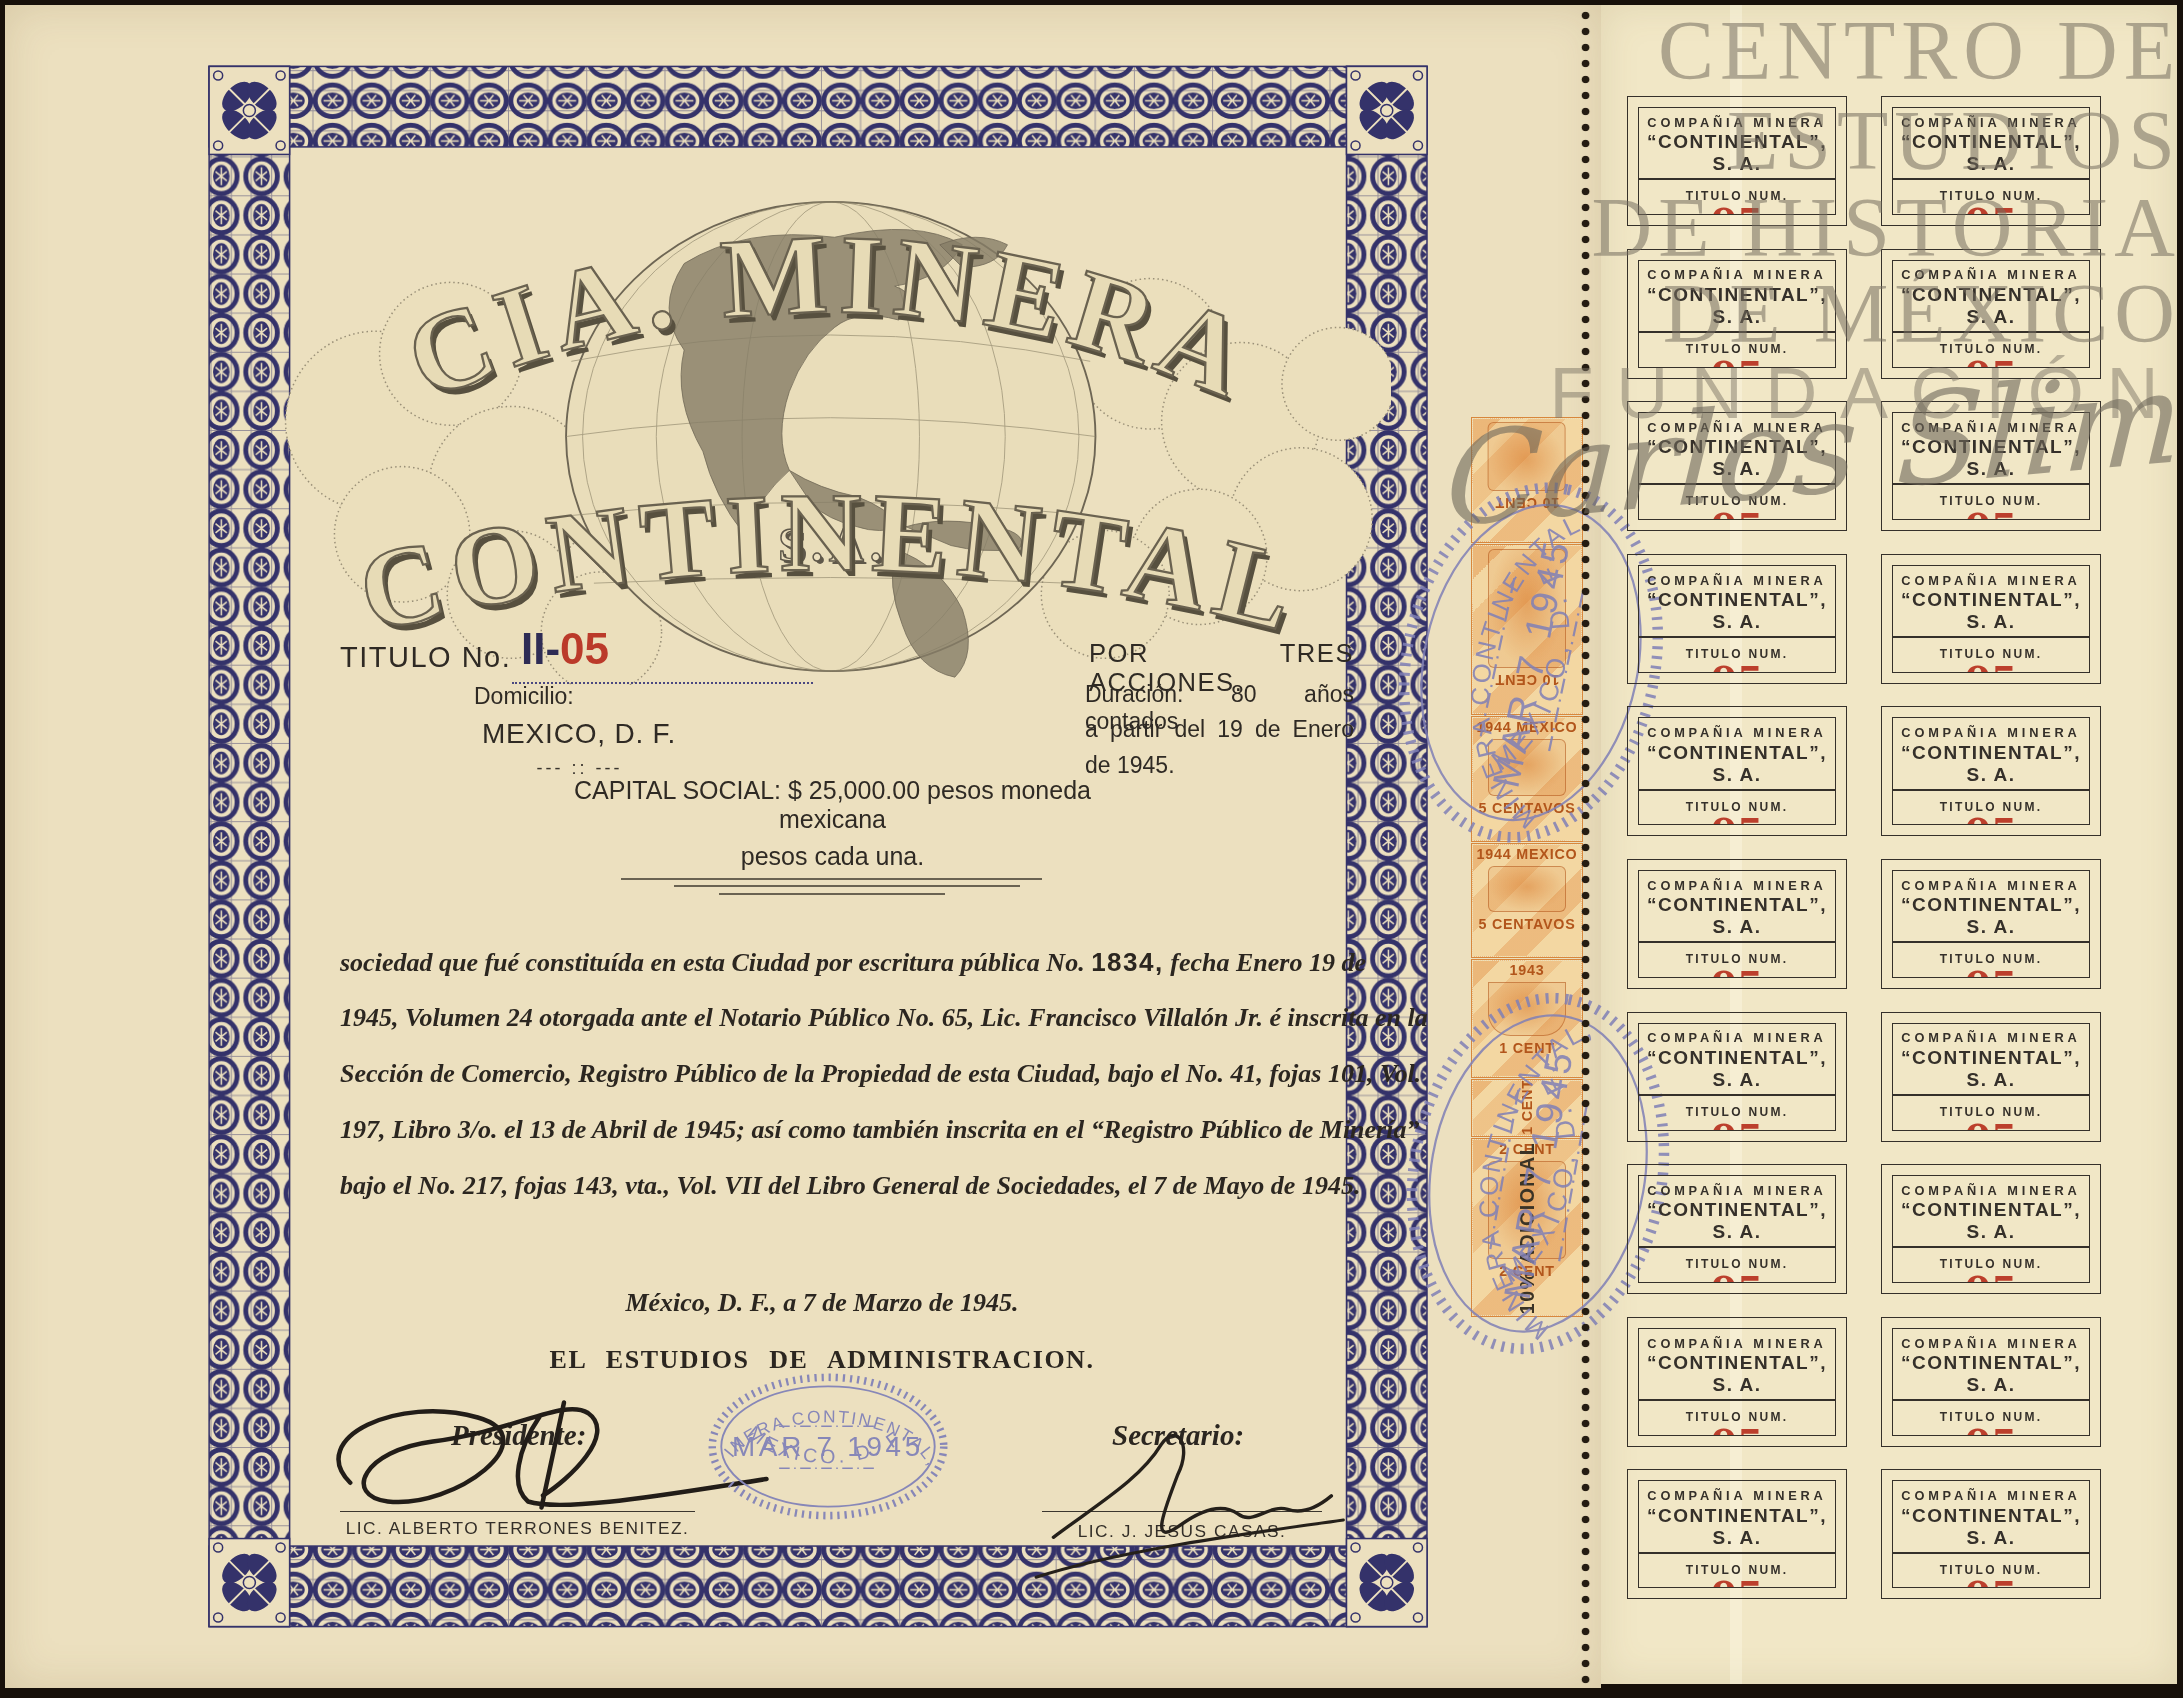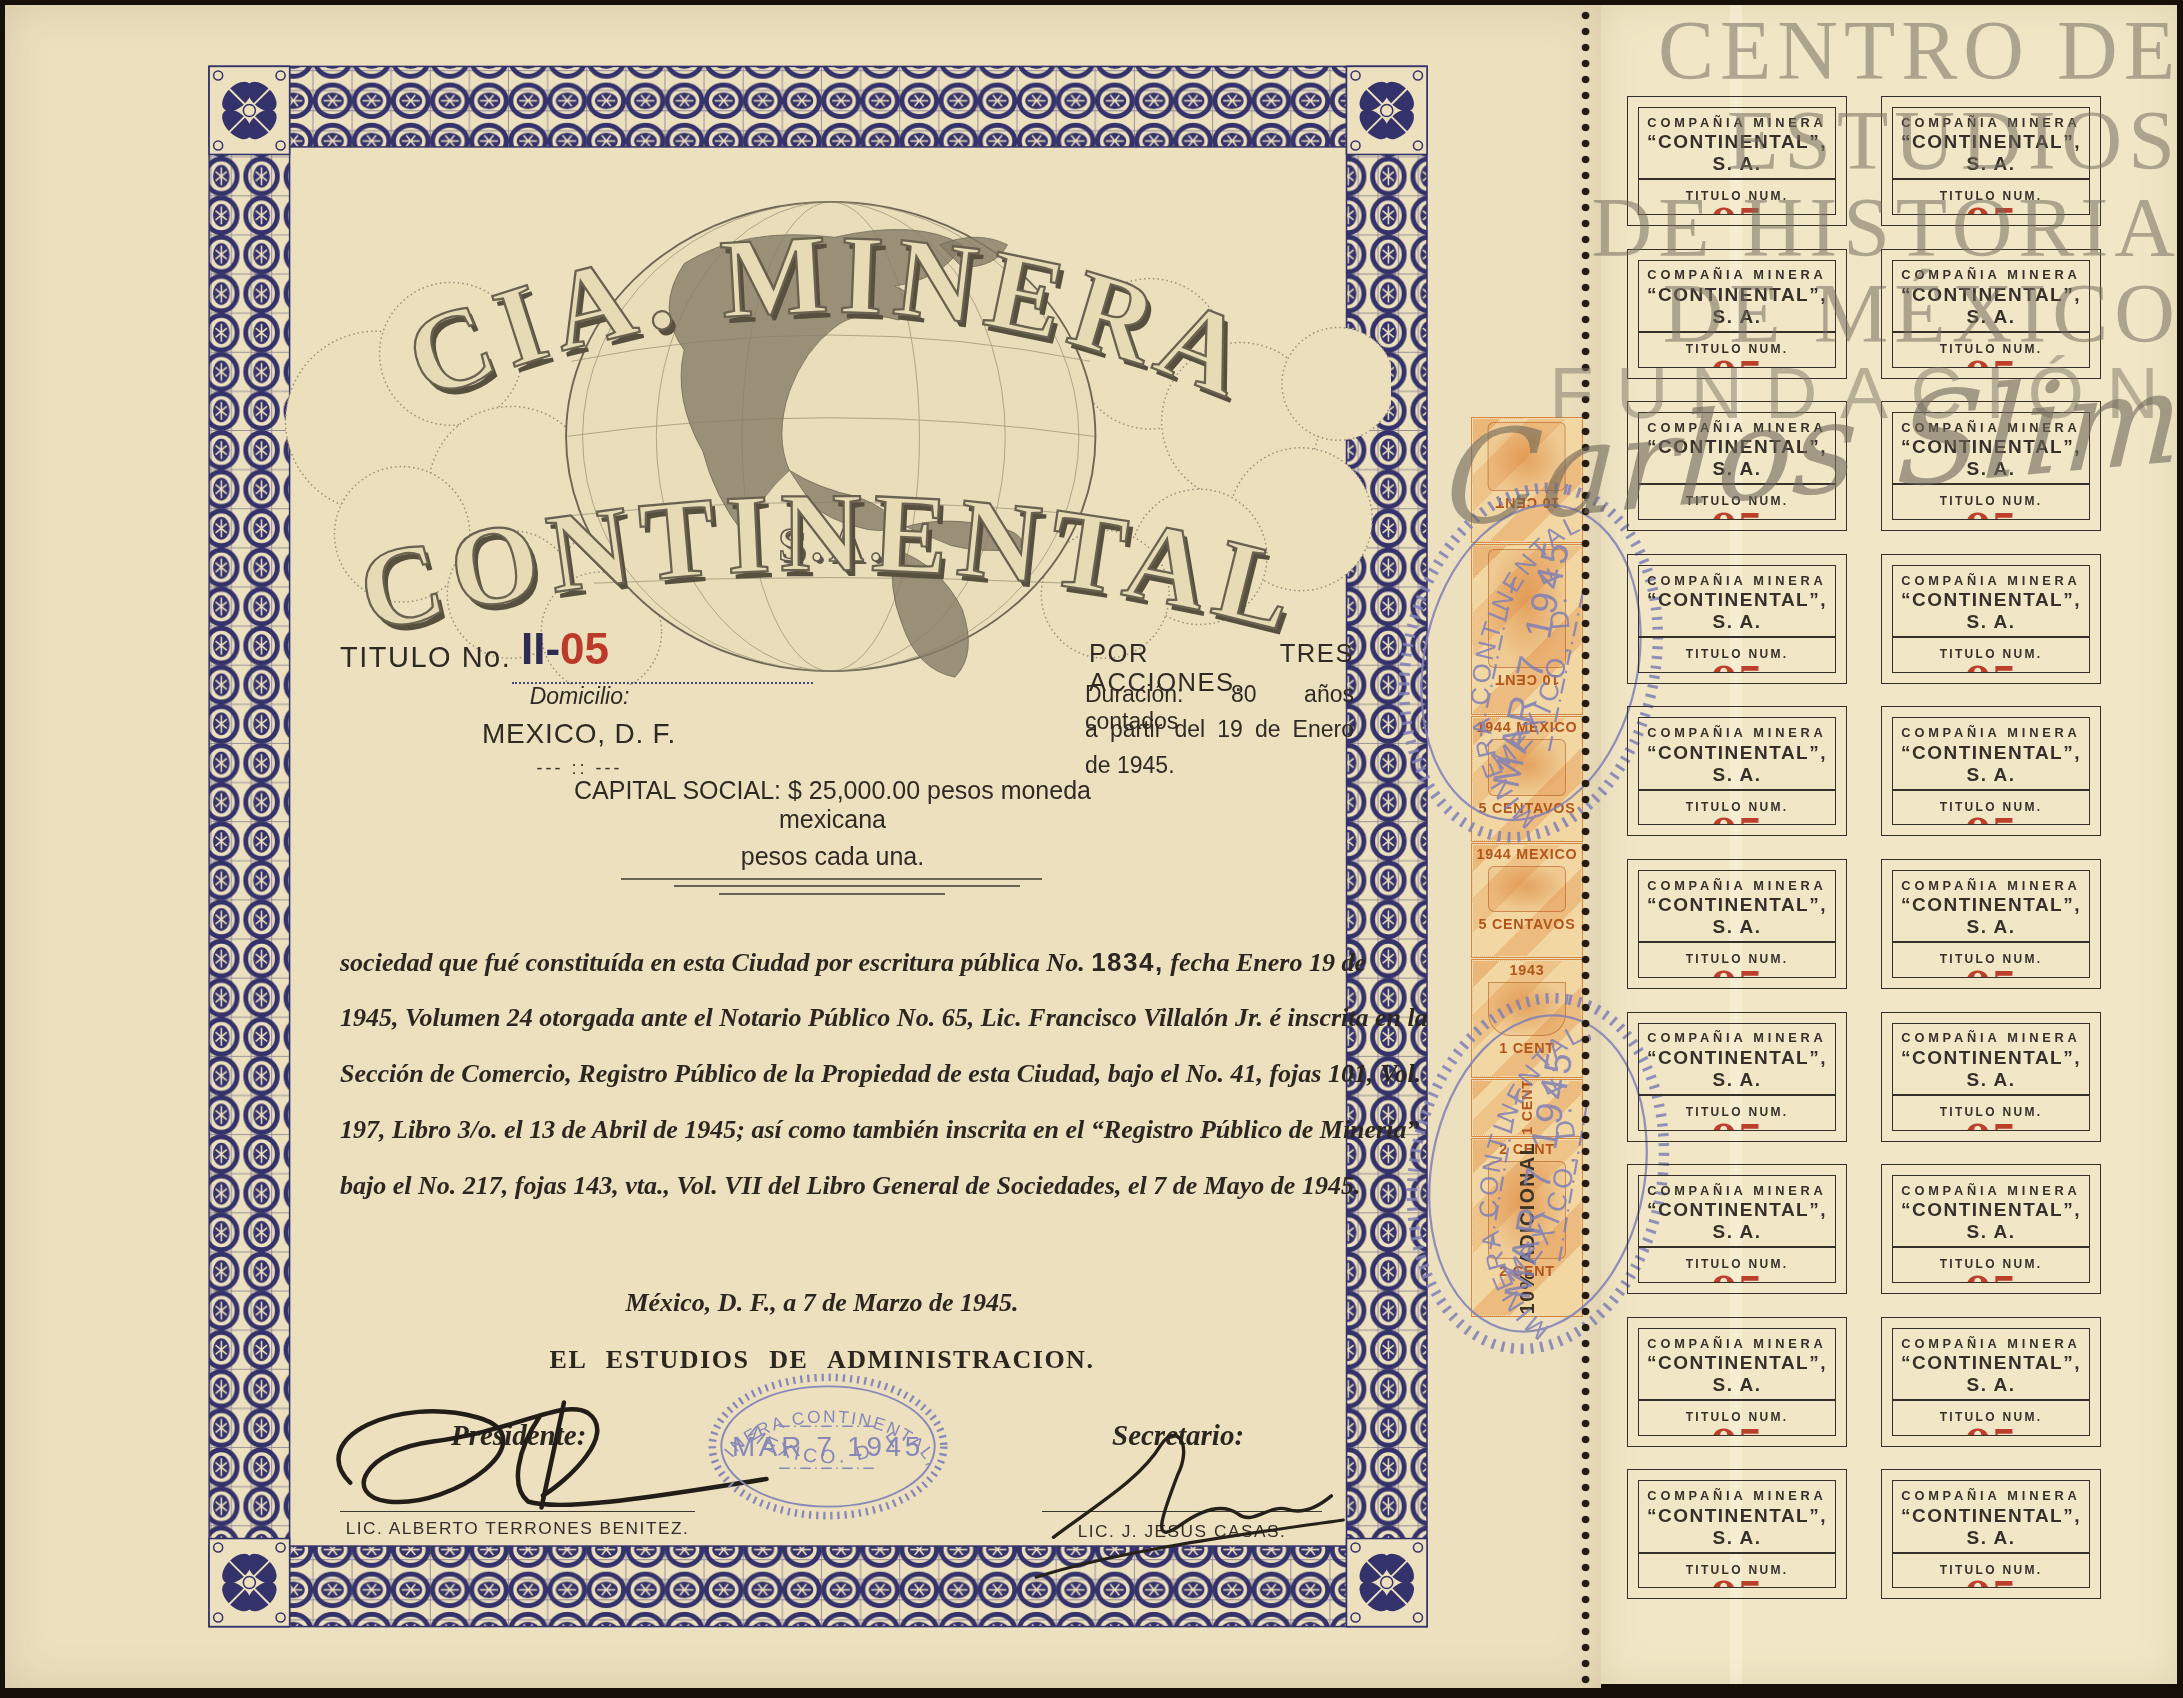--- a/index.html
+++ b/index.html
@@ -21,21 +21,21 @@
   .vignette{position:absolute;left:263px;top:173px;}
   
   .abs{position:absolute;}
   .sans{font-family:"Liberation Sans",sans-serif;color:#2f2a24;}
   .titulo-label{left:340px;top:641px;font-size:29px;letter-spacing:1.5px;}
   .titulo-value{left:521px;top:624px;font-size:44px;font-weight:bold;font-family:Liberation Sans, sans-serif;}
   .titulo-series{color:#2e2c55;}
   .titulo-dash{color:#2e2c55;}
   .titulo-number{color:#bb3a2a;}
   .titulo-dots{left:512px;top:644px;width:301px;height:38px;border-bottom:2.3px dotted #4a4880;}
-  .domicilio-label{left:474px;top:683px;width:211px;text-align:center;font-size:23px;font-style:italic;}
+  .domicilio-label{left:474px;top:683px;width:211px;text-align:left;font-size:23px;}
   .domicilio-value{left:436px;top:718px;width:286px;text-align:center;font-size:28px;letter-spacing:0.8px;}
   .domicilio-div{left:474px;top:758px;width:211px;text-align:center;font-size:18px;letter-spacing:3px;color:#3a352e;}
   .por-acciones{left:1089px;top:639px;width:265px;font-size:25.6px;letter-spacing:1.5px;text-align:justify;text-align-last:justify;}
   .duracion1{left:1085px;top:681px;width:269px;font-size:23px;text-align:justify;text-align-last:justify;}
   .duracion2{left:1085px;top:716px;width:269px;font-size:23px;text-align:justify;text-align-last:justify;}
   .duracion3{left:1085px;top:752px;width:269px;font-size:23px;}
   .capital1{left:569px;top:776px;width:527px;text-align:center;font-size:25px;}
   .capital2{left:569px;top:810px;width:527px;text-align:center;font-size:25px;}
   .capital3{left:569px;top:842px;width:527px;text-align:center;font-size:25px;}
   .flourish{left:719px;top:873px;width:226px;}

